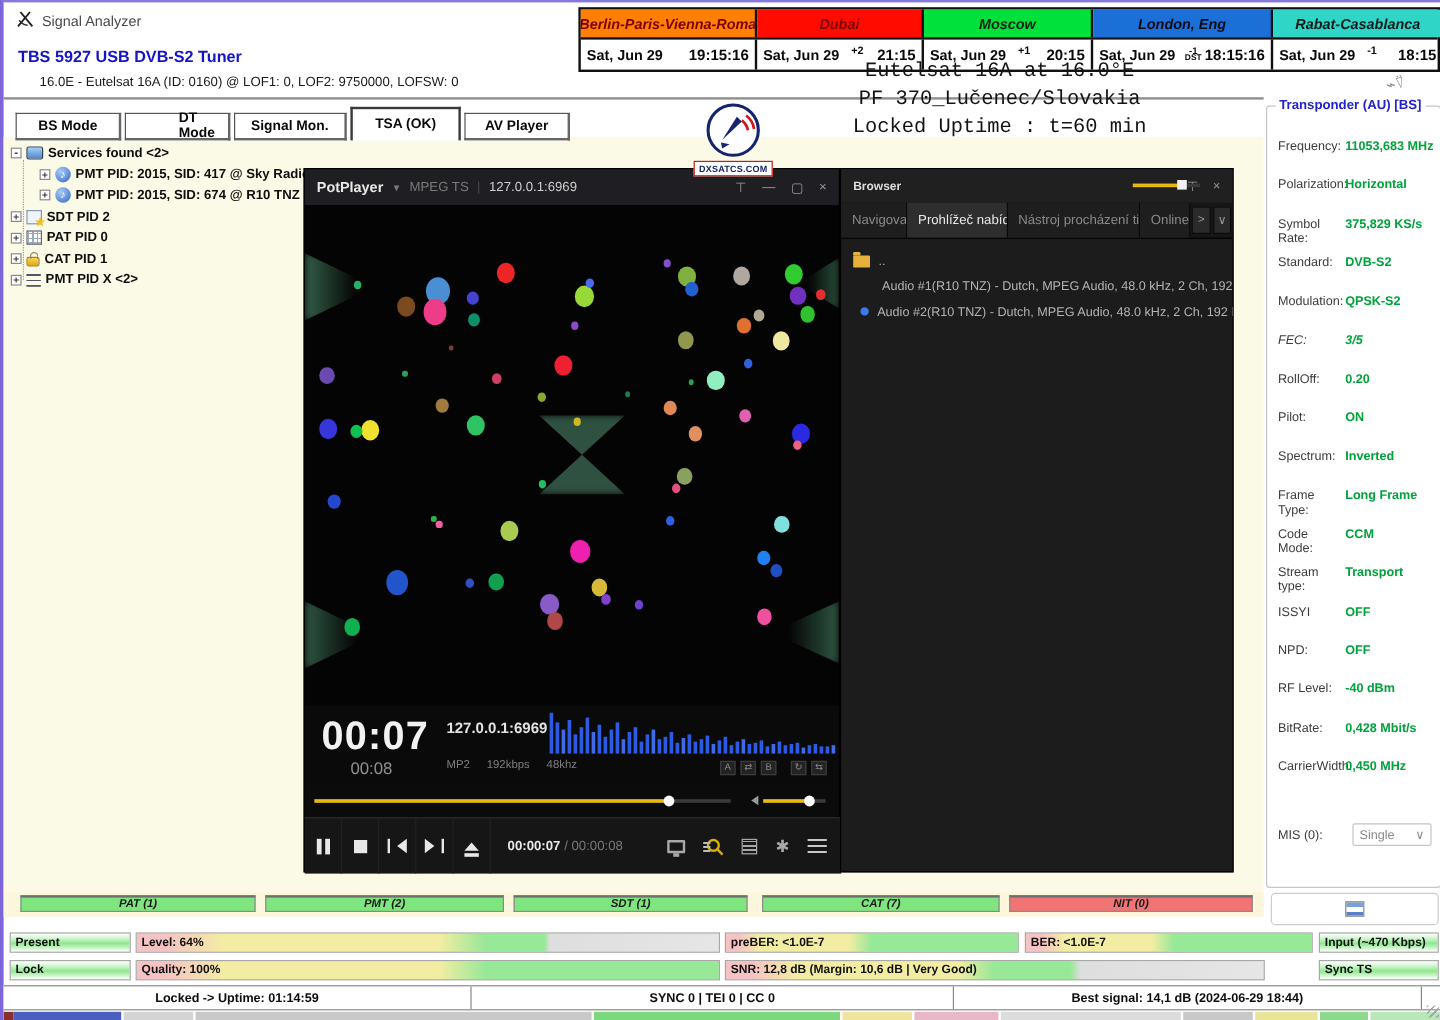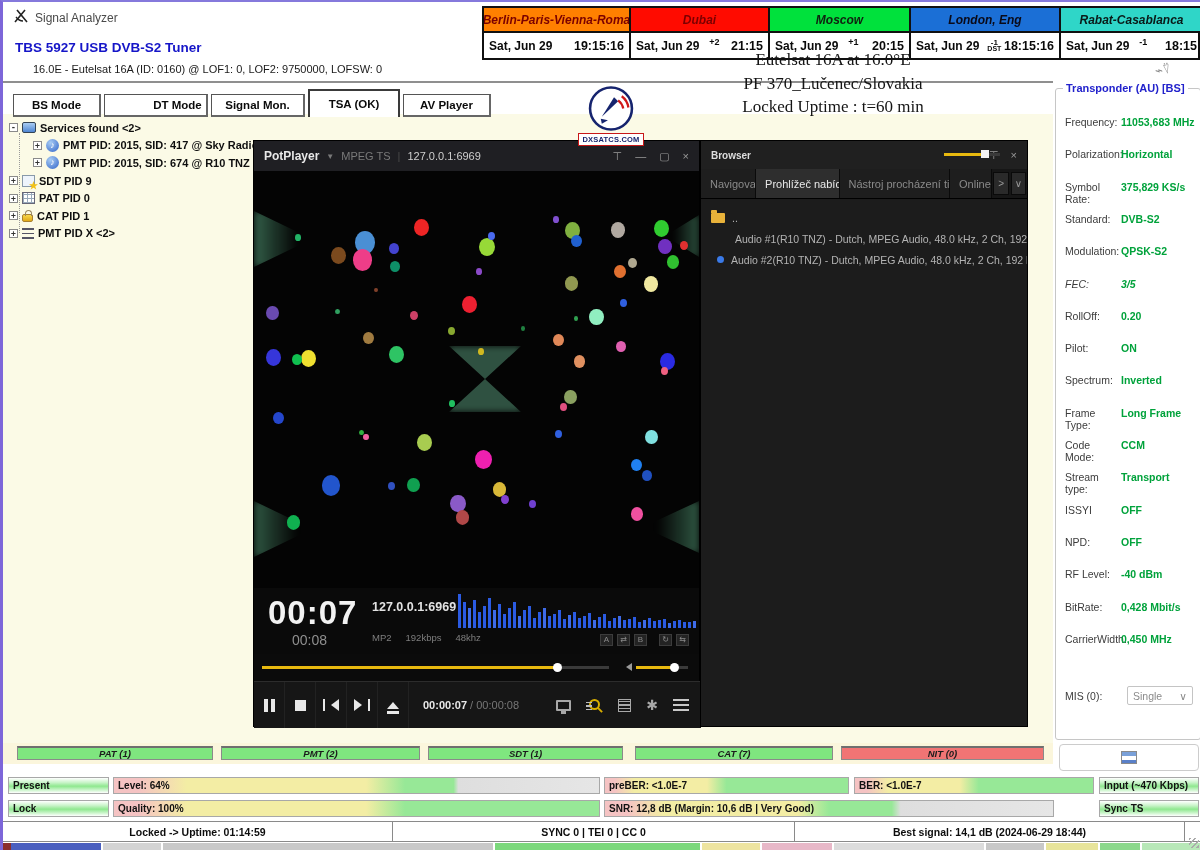--- a/index.html
+++ b/index.html
@@ -19,21 +19,21 @@
 .clock-bcell{border-right:2px solid #101010;display:flex;align-items:center;padding:0 5px;font-weight:bold;font-size:12px;color:#0a0a0a;white-space:nowrap}
 .clock-time{margin-left:auto;font-size:12.5px}
 .clock-off{font-size:9px;margin-left:10px;position:relative;top:-4px}
 .off-stack{display:inline-flex;flex-direction:column;align-items:center;margin-left:8px;line-height:6px}
 .off-stack b{font-size:8px}.off-stack i{font-style:normal;font-size:7px}
 .sat-icon{left:1152px;top:60px;color:#8a8a8a;font-size:13px;transform:rotate(-12deg)}
 
 .tuner-name{left:12px;top:38px;color:#1515c8;font-weight:bold;font-size:13.5px}
 .tuner-details{left:30px;top:61px;font-size:11px;color:#1a1a1a}
 .hline{left:0;top:79px;width:1050px;height:2px;background:#8f8f8f}
-.annotation{left:618px;top:46px;width:424px;text-align:center;font-family:Liberation Serif, serif;font-size:17px;color:#141414;line-height:23.5px;z-index:5}
+.annotation{left:618px;top:46px;width:424px;text-align:center;font-family:Liberation Mono, monospace;font-size:17px;color:#141414;line-height:23.5px;z-index:5}
 
 .tabs{left:10px;top:87px;height:28px;display:flex;align-items:flex-end;z-index:4}
 .tab{height:23px;background:#fff;border:1px solid #555;border-right:2px solid #666;border-bottom:2px solid #666;font-weight:bold;font-size:11.5px;display:flex;align-items:center;justify-content:center;margin-right:3px;color:#0a0a0a}
 .tab.active{height:28px;border:2px solid #3a3a3a;border-bottom:none;background:#fff}
 
 .main-bg{left:0;top:112px;width:1050px;height:629px;background:#FBFAE6}
 .tree{left:6px;top:117px;width:245px}
 .tree-row{display:flex;align-items:center;height:17.6px;gap:4px;font-size:11px;font-weight:bold;color:#0f0f0f;white-space:nowrap}
 .tree-row.child{padding-left:24px}
 .exp{width:9px;height:9px;border:1px solid #8a8a8a;background:#fff;font:bold 8px/7px "DejaVu Sans Mono",monospace;text-align:center;color:#333;flex:none}
@@ -213,21 +213,21 @@
   <div class="abs hline"></div>
 
   <div class="abs annotation">
     <div>Eutelsat 16A at 16.0°E</div>
     <div>PF 370_Lučenec/Slovakia</div>
     <div>Locked Uptime : t=60 min</div>
   </div>
 
   <div class="abs tabs" id="tabs">
       <div class="tab" style="width: 88px;">BS Mode</div>
-      <div class="tab" style="width: 104px; padding-left: 44px;">DT Mode</div>
+      <div class="tab" style="width: 88px; padding-left: 44px;">DT Mode</div>
       <div class="tab" style="width: 94px;">Signal Mon.</div>
       <div class="tab active" style="width: 92px;">TSA (OK)</div>
       <div class="tab" style="width: 88px;">AV Player</div>
     </div>
 
   <div class="abs main-bg"></div>
 
   <div class="abs tree" id="tree">
       <div class="tree-row">
         <span class="exp">-</span>
@@ -240,21 +240,21 @@
         <span>PMT PID: 2015, SID: 417 @ Sky Radio TNZ (BP-TNZ)</span>
       </div>
       <div class="tree-row child">
         <span class="exp">+</span>
         <span class="i-audio">♪</span>
         <span>PMT PID: 2015, SID: 674 @ R10 TNZ (BP-TNZ)</span>
       </div>
       <div class="tree-row">
         <span class="exp">+</span>
         <span class="i-star"></span>
-        <span>SDT PID 9</span>
+        <span>SDT PID 2</span>
       </div>
       <div class="tree-row">
         <span class="exp">+</span>
         <span class="i-table"></span>
         <span>PAT PID 0</span>
       </div>
       <div class="tree-row">
         <span class="exp">+</span>
         <span class="i-lock"></span>
         <span>CAT PID 1</span>

